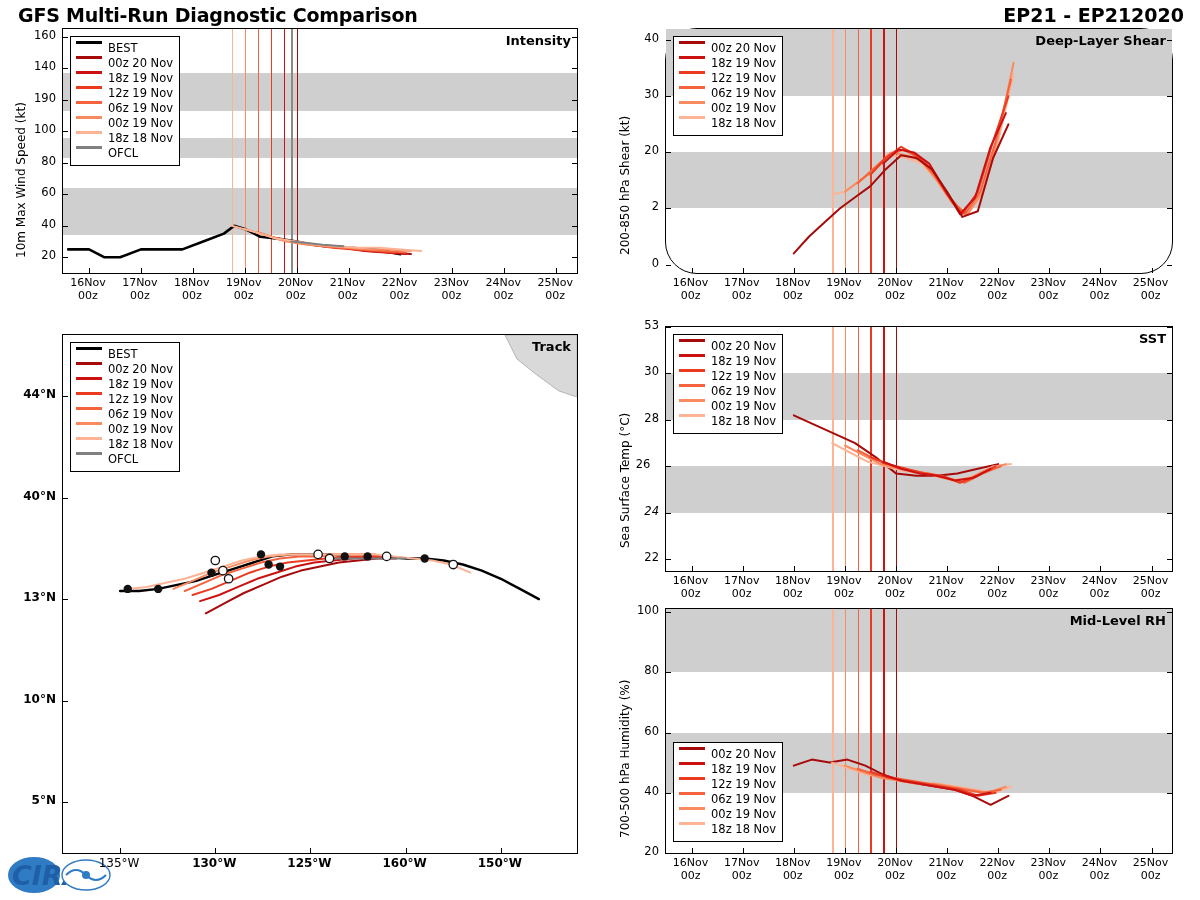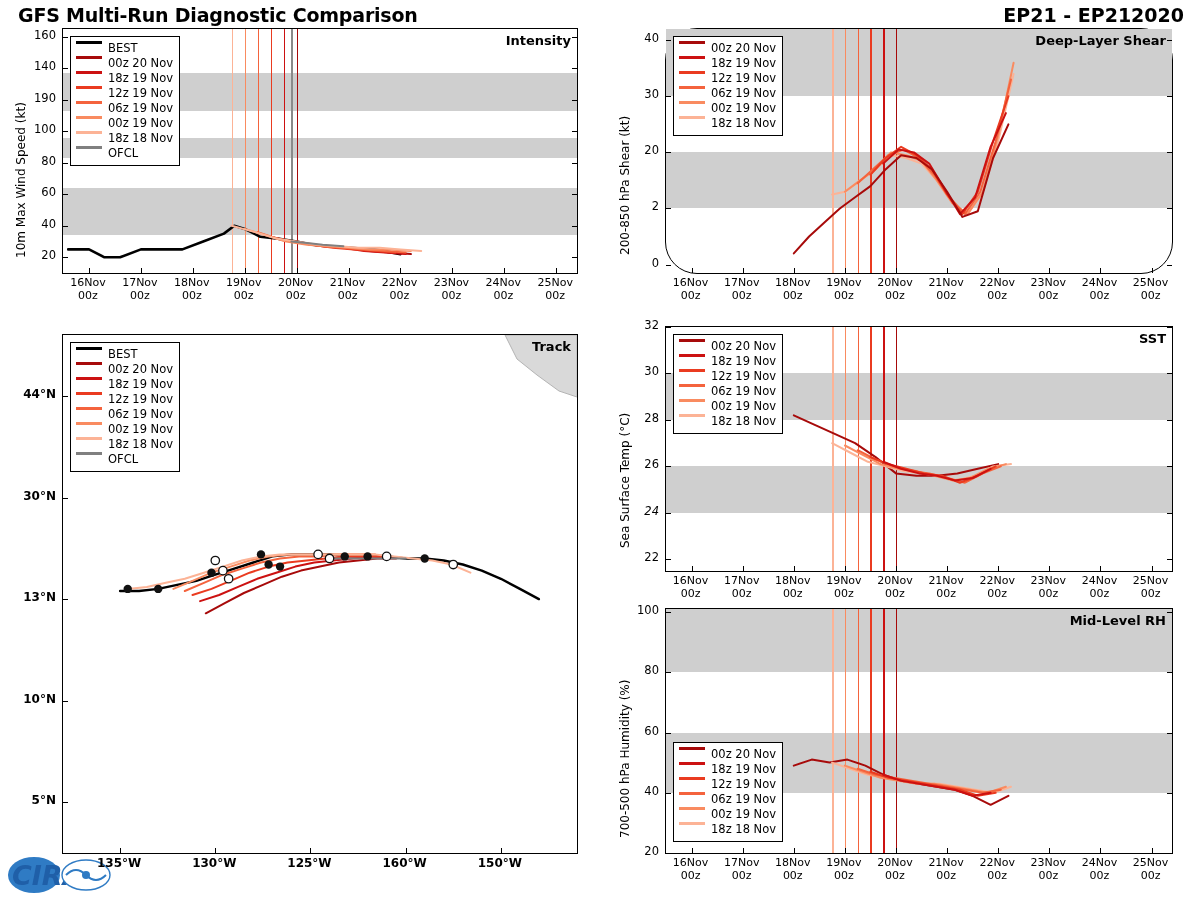--- a/index.html
+++ b/index.html
@@ -388,24 +388,24 @@
       <div class="lg-swatch" style="background:#f98b60;"></div>
       <div class="lg-text">00z 19 Nov</div>
     </div>
     <div class="lg-row">
       <div class="lg-swatch" style="background:#fcb396;"></div>
       <div class="lg-text">18z 18 Nov</div>
     </div>
   </div>
 <div class="ytick" style="left:627px;top:550.3809523809524px;width:32px;">22</div>
 <div class="ytick" style="left:627px;top:503.9047619047619px;width:32px;font-style:italic;">24</div>
-<div class="ytick" style="left:627px;top:457.42857142857144px;width:32px;">26</div>
+<div class="ytick" style="left:627px;top:457.42857142857144px;width:32px;text-align:center;">26</div>
 <div class="ytick" style="left:627px;top:410.95238095238096px;width:32px;">28</div>
 <div class="ytick" style="left:627px;top:364.4761904761905px;width:32px;">30</div>
-<div class="ytick" style="left:627px;top:318px;width:32px;">32</div>
+<div class="ytick" style="left:627px;top:318px;width:32px;">53</div>
 <div class="xtick" style="left:658.5555555555555px;top:574px;width:64px;">16Nov
 00z</div>
 <div class="xtick" style="left:709.6666666666667px;top:574px;width:64px;">17Nov
 00z</div>
 <div class="xtick" style="left:760.7777777777778px;top:574px;width:64px;">18Nov
 00z</div>
 <div class="xtick" style="left:811.8888888888889px;top:574px;width:64px;">19Nov
 00z</div>
 <div class="xtick" style="left:863px;top:574px;width:64px;">20Nov
 00z</div>
@@ -489,29 +489,29 @@
     </div>
     <div class="lg-row">
       <div class="lg-swatch" style="background:#f98b60;"></div>
       <div class="lg-text">00z 19 Nov</div>
     </div>
     <div class="lg-row">
       <div class="lg-swatch" style="background:#fcb396;"></div>
       <div class="lg-text">18z 18 Nov</div>
     </div>
   </div>
-<div class="xtick" style="left:87.11111111111111px;top:857px;width:64px;font-weight:bold;font-size:12px;">135°W</div>
+<div class="xtick" style="left:87.11111111111111px;top:857px;width:64px;font-weight:normal;font-size:12px;">135°W</div>
 <div class="xtick" style="left:182.29629629629628px;top:857px;width:64px;font-weight:bold;font-size:12px;">130°W</div>
 <div class="xtick" style="left:277.48148148148147px;top:857px;width:64px;font-weight:bold;font-size:12px;">125°W</div>
 <div class="xtick" style="left:372.66666666666663px;top:857px;width:64px;font-weight:bold;font-size:12px;">160°W</div>
 <div class="xtick" style="left:467.85185185185185px;top:857px;width:64px;font-weight:bold;font-size:12px;">150°W</div>
 <div class="ytick" style="left:14px;top:793.2156862745098px;width:42px;font-weight:bold;font-size:12px;">5°N</div>
 <div class="ytick" style="left:14px;top:691.6470588235294px;width:42px;font-weight:bold;font-size:12px;">10°N</div>
 <div class="ytick" style="left:14px;top:590.0784313725491px;width:42px;font-weight:bold;font-size:12px;">13°N</div>
-<div class="ytick" style="left:14px;top:488.5098039215686px;width:42px;font-weight:bold;font-size:12px;">30°N</div>
+<div class="ytick" style="left:14px;top:488.5098039215686px;width:42px;font-weight:bold;font-size:12px;">40°N</div>
 <div class="ytick" style="left:14px;top:386.94117647058823px;width:42px;font-weight:bold;font-size:12px;">44°N</div>
 <div class="legend" style="left: 70px; top: 342px;">
     <div class="lg-row">
       <div class="lg-swatch" style="background:#000000;"></div>
       <div class="lg-text">BEST</div>
     </div>
     <div class="lg-row">
       <div class="lg-swatch" style="background:#a70a0a;"></div>
       <div class="lg-text">00z 20 Nov</div>
     </div>

